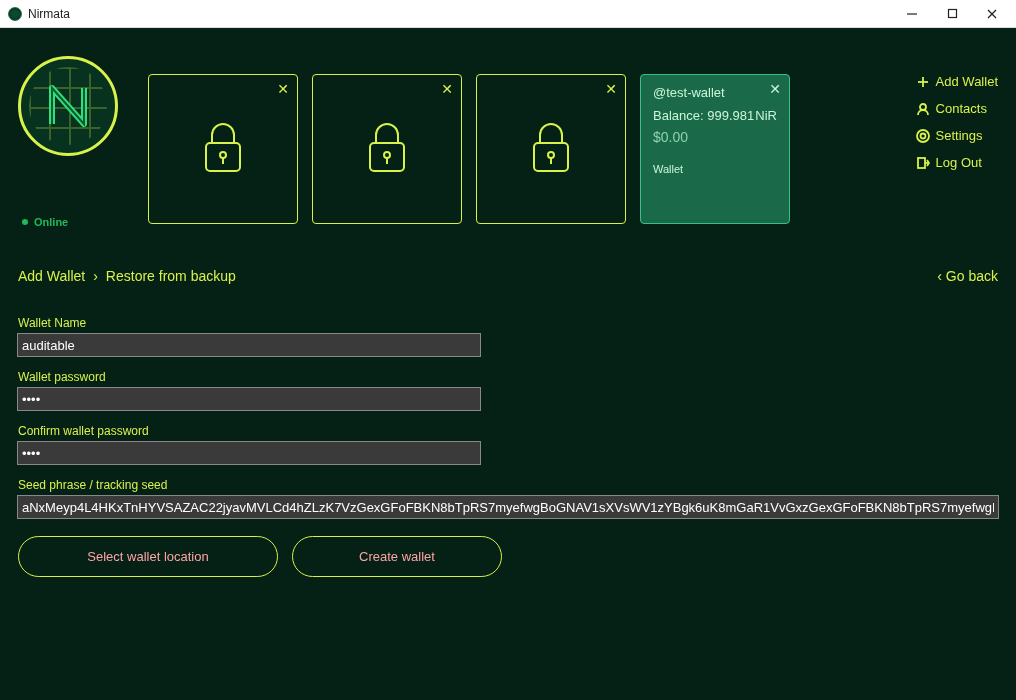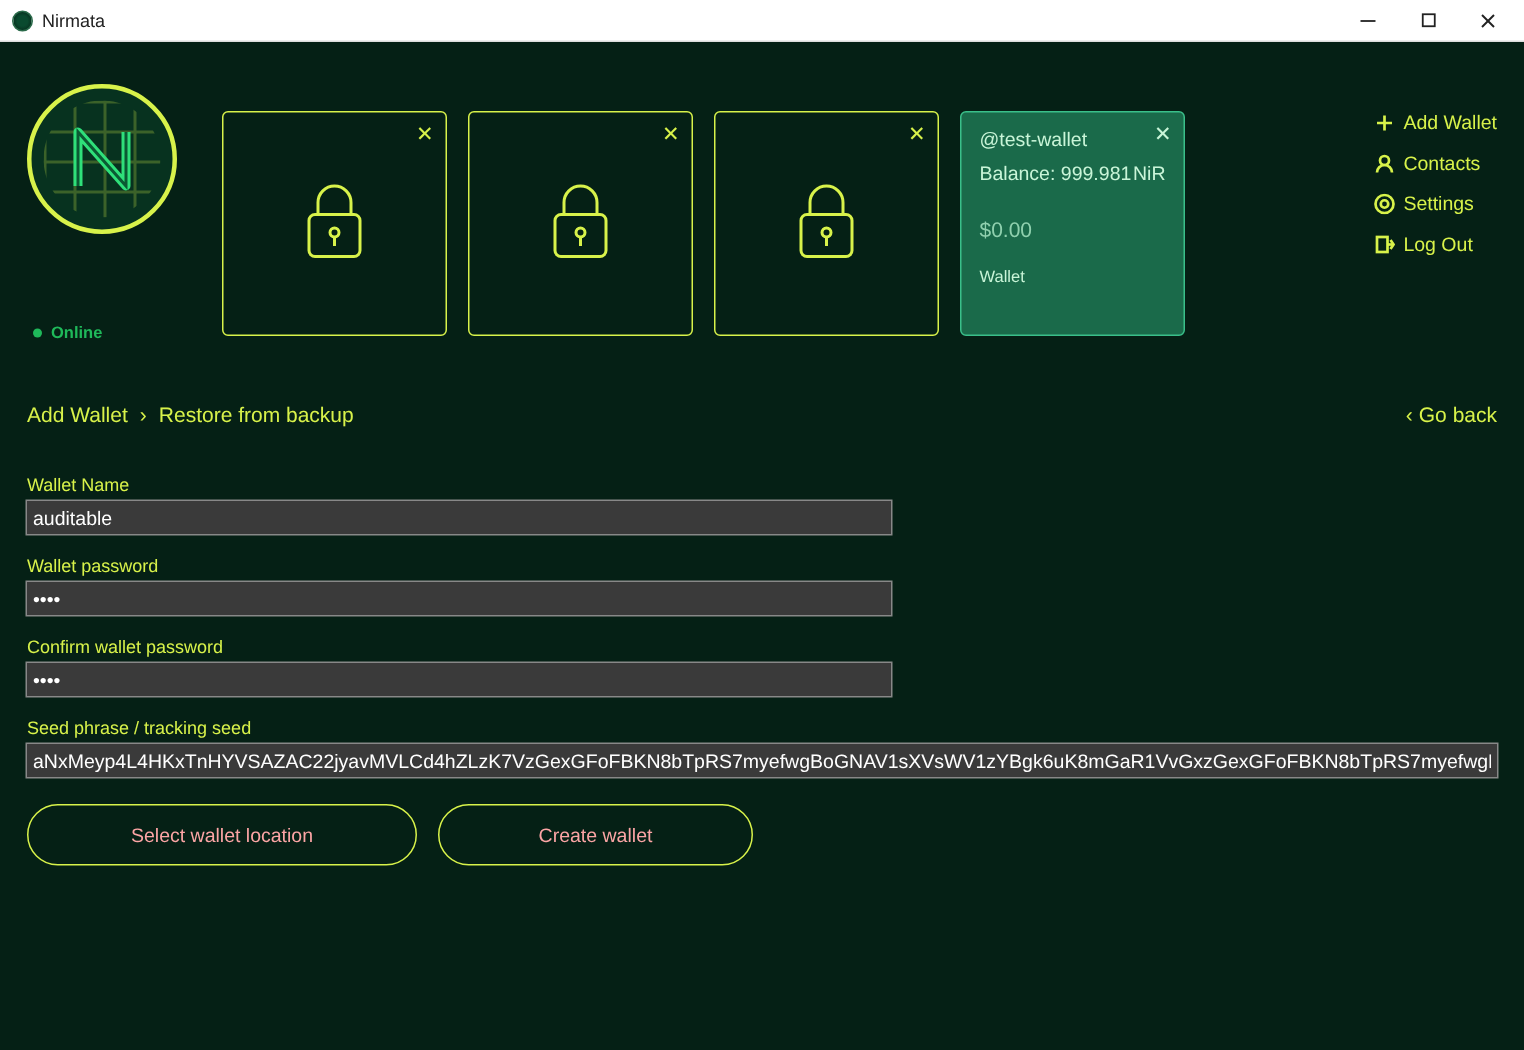--- a/index.html
+++ b/index.html
@@ -92,21 +92,21 @@
     background:#1a6a4a;
     border:1px solid #3abf8a;
     width:150px; height:150px;
     color:#c9f5d8;
     display:block;
     padding:10px 12px;
     font-size:12px;
   }
   .wallet-card.active .close-x { color:#c9f5d8; }
   .wn { font-size:13px; margin-bottom:8px; }
-  .bal-row { display:flex; justify-content:space-between; font-size:13px; margin-bottom:22px; }
+  .bal-row { display:flex; justify-content:space-between; font-size:13px; margin-bottom:6px; }
   .usd { font-size:14px; color:#8fd0ae; margin-bottom:18px; }
   .stk { font-size:11px; }
 
   .right-nav {
     margin-left:auto;
     margin-top:28px;
     display:flex; flex-direction:column; gap:12px;
     font-size:13px;
   }
   .nav-item { display:flex; align-items:center; gap:6px; color:#d8f24a; cursor:pointer; }
@@ -119,21 +119,21 @@
     font-size:14px;
   }
   .crumbs { display:flex; align-items:center; gap:8px; color:#d8f24a; }
   .crumbs .sep { color:#d8f24a; }
   .goback { display:flex; align-items:center; gap:4px; cursor:pointer; }
 
   
   .form { margin-top:32px; }
   .fld-label { font-size:12px; color:#d8f24a; margin-bottom:4px; display:block; }
   .fld {
-    width: 576px;
+    width: 462px;
     background:#3a3a3a;
     border: none;
     height:22px;
     color:#fff;
     font-size:13px;
     padding:0 4px;
     outline:1px solid #888;
   }
   .fld.wide { width: 980px; white-space:nowrap; overflow:hidden; }
   .group { margin-bottom:14px; }

